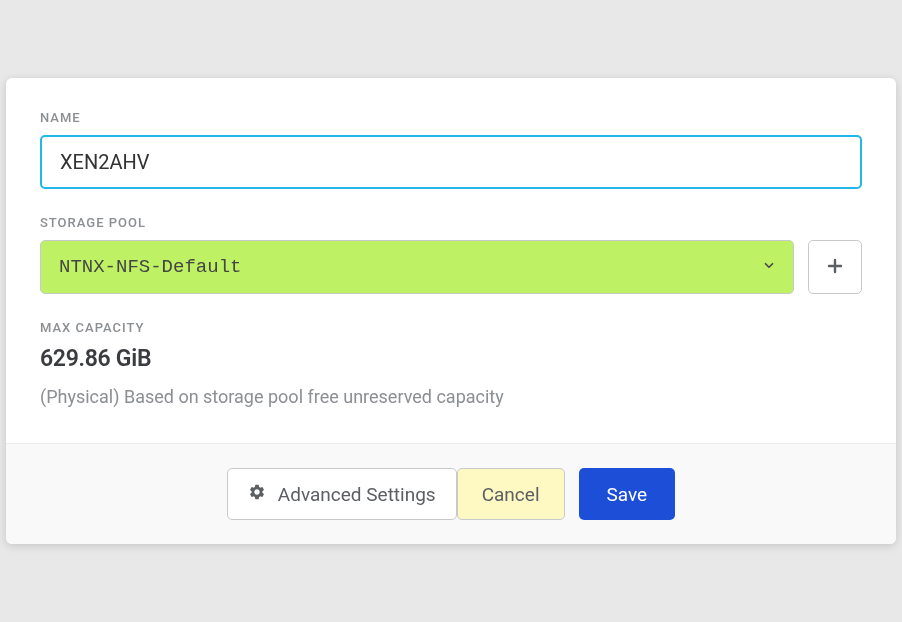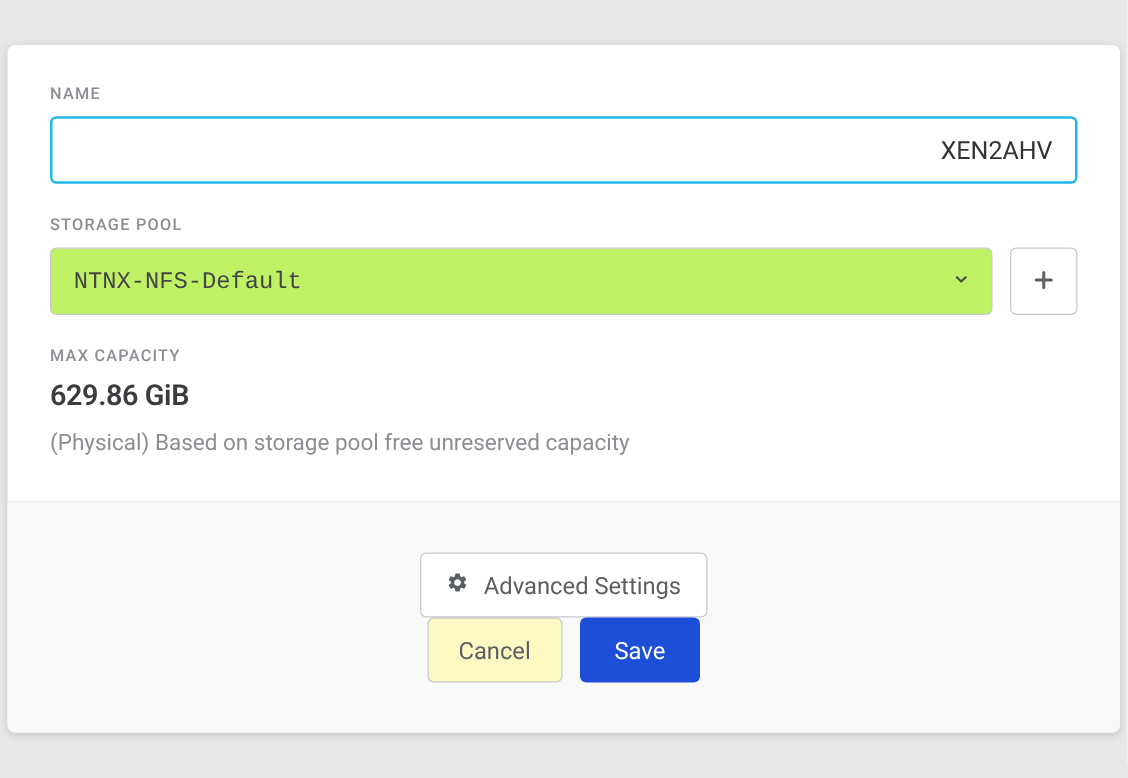--- a/index.html
+++ b/index.html
@@ -83,21 +83,20 @@
     .text-input {
       width: 100%;
       height: 54px;
       border: 2px solid #22b7e8;
       border-radius: 5px;
       padding: 0 18px;
       font-size: 20px;
       color: #333;
       outline: none;
       font-family: inherit;
-      text-align: right;
     }
     .field-block {
       margin-bottom: 26px;
     }
     .pool-row {
       display: flex;
       gap: 14px;
       align-items: stretch;
     }
     .select-wrap {
@@ -163,25 +162,24 @@
       color: #3a3c3f;
       letter-spacing: -0.3px;
     }
     .capacity-note {
       font-size: 18px;
       color: #8b8e92;
     }
     .modal-footer {
       background: #f9f9fa;
       border-top: 1px solid #ececee;
-      padding: 40px 28px;
+      padding: 24px 28px;
       display: flex;
       align-items: center;
       justify-content: center;
-      flex-direction: column;
     }
     .advanced-button {
       height: 52px;
       padding: 0 20px;
       border: 1px solid #c7c9cc;
       border-radius: 5px;
       background: #fff;
       display: flex;
       align-items: center;
       gap: 12px;

